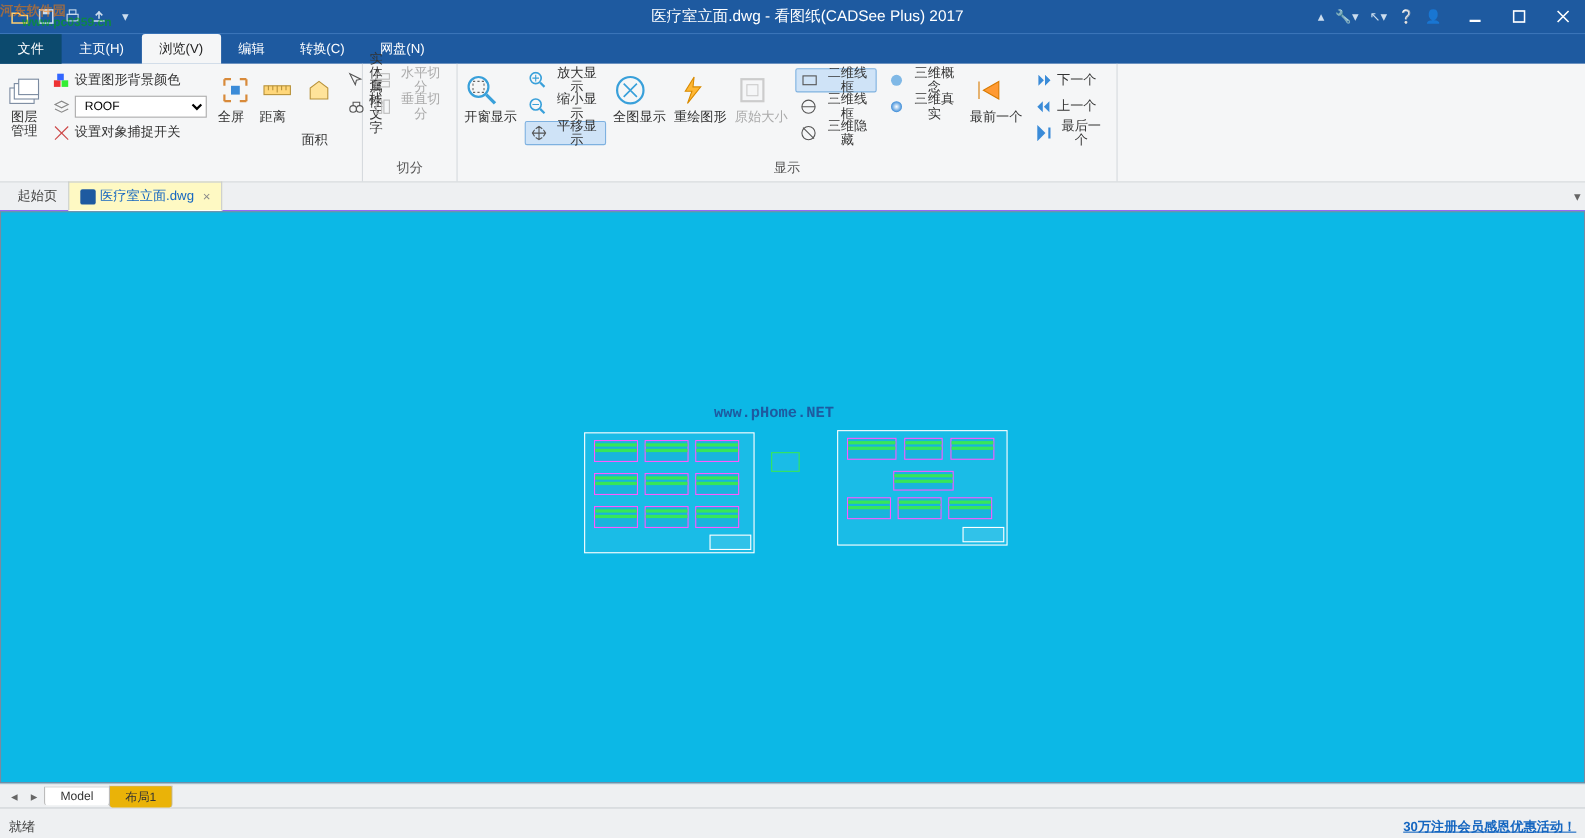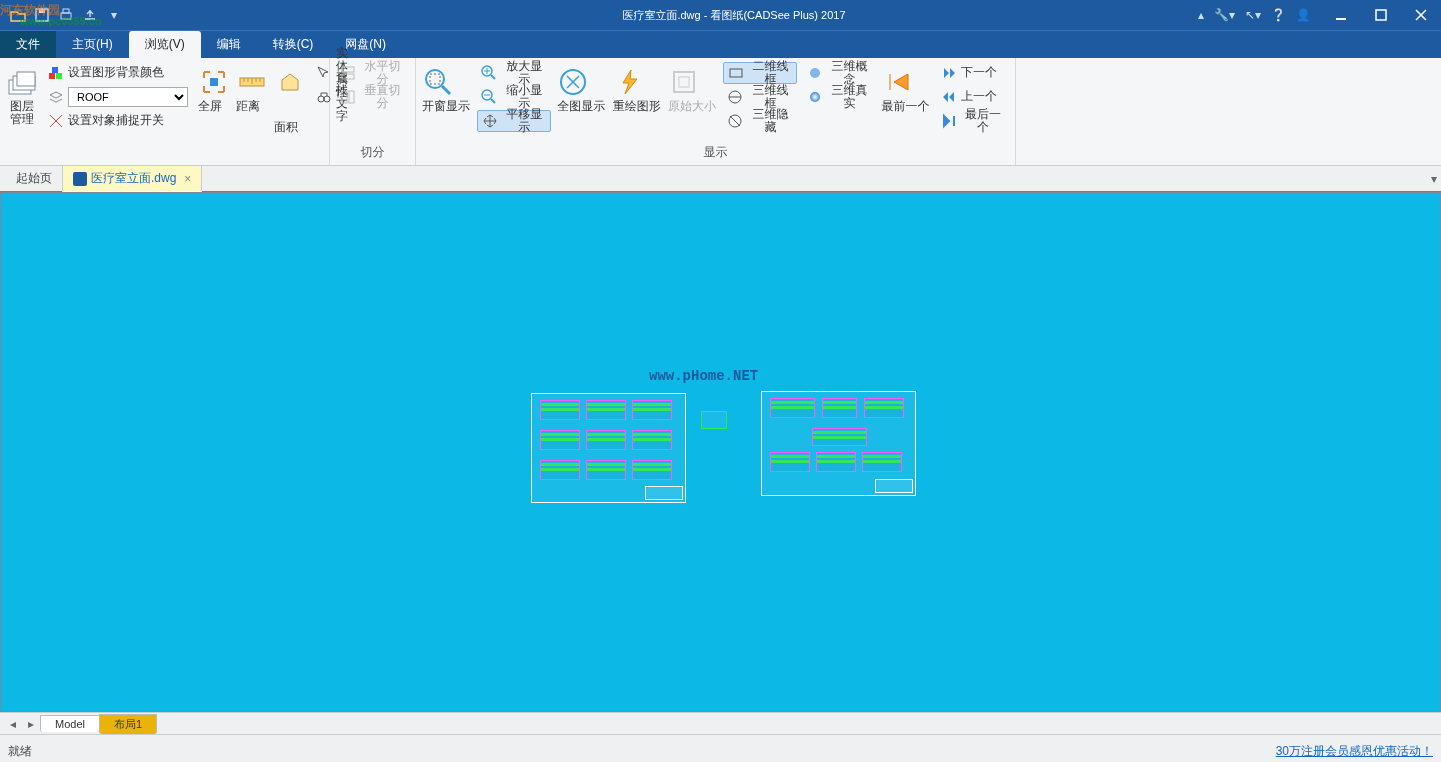--- a/index.html
+++ b/index.html
@@ -2,21 +2,21 @@
 <html><head>
 <meta charset="utf-8">
 <style>
 * { margin: 0; padding: 0; box-sizing: border-box; font-family: "Microsoft YaHei", SimSun, Arial, sans-serif; font-size: 12px; }
 html, body { width: 1441px; height: 762px; overflow: hidden; background: #fff; }
 
 
 .titlebar { height: 30px; background: #1e5aa0; color: #fff; display: flex; align-items: center; position: relative; }
 .titlebar .quick { display: flex; gap: 8px; padding-left: 10px; align-items: center; }
 .titlebar .quick span { width: 16px; height: 16px; display: inline-flex; align-items: center; justify-content: center; cursor: pointer; color: #cde; }
-.titlebar .title { position: absolute; left: 50%; transform: translateX(-50%); font-size: 11px; color: #fff; padding-left: 27px; }
+.titlebar .title { position: absolute; left: 50%; transform: translateX(-50%); font-size: 14px; color: #fff; padding-left: 27px; }
 .titlebar .wincontrols { margin-left: auto; display: flex; }
 .titlebar .wincontrols div { width: 40px; height: 30px; display: flex; align-items: center; justify-content: center; cursor: pointer; }
 .titlebar .rightopts { position: absolute; right: 130px; display: flex; gap: 10px; color: #cde; }
 
 
 .watermark { position: absolute; top: 2px; left: 0; pointer-events: none; font-size: 22px; font-weight: bold; color: #ff7a00; opacity: .55; z-index: 50; }
 .watermark .sub { font-size: 11px; color: #0a0; margin-top: -4px; margin-left: 20px; }
 
 
 .menubar { height: 28px; background: #1e5aa0; display: flex; align-items: stretch; border-top: 1px solid #3a74b8; }
@@ -56,21 +56,21 @@
 .wmurl { position: absolute; color: #1e5aa0; font-size: 14px; font-weight: bold; font-family: "Courier New", monospace; }
 
 
 .modelbar { height: 22px; background: #eef0f2; border-top: 1px solid #c9cdd2; display: flex; align-items: center; padding-left: 4px; }
 .modelbar .arrow { width: 18px; text-align: center; color: #666; cursor: pointer; }
 .mtab { padding: 2px 14px; border: 1px solid #bbb; border-bottom: none; background: #eab308; margin-right: -1px; font-size: 11px; cursor: pointer; border-radius: 0 0 3px 3px; color:#333;}
 .mtab.active { background: #fff; font-weight: 500; }
 
 
 .statusbar { height: 22px; background: #eef0f2; border-top: 1px solid #c9cdd2; display: flex; align-items: center; padding: 16px 8px; font-size: 12px; color: #444; }
-.statusbar .promo { margin-left: auto; color: #1566c0; text-decoration: underline; cursor: pointer; }
+.statusbar .promo { margin-left: auto; color: #1566c0; text-decoration: underline; cursor: pointer; font-weight: bold; }
 
 svg { display: block; }
 </style>
 </head>
 <body>
 
 <div class="watermark">
   <div>河东软件园</div>
   <div class="sub">www.pc0359.cn</div>
 </div>

